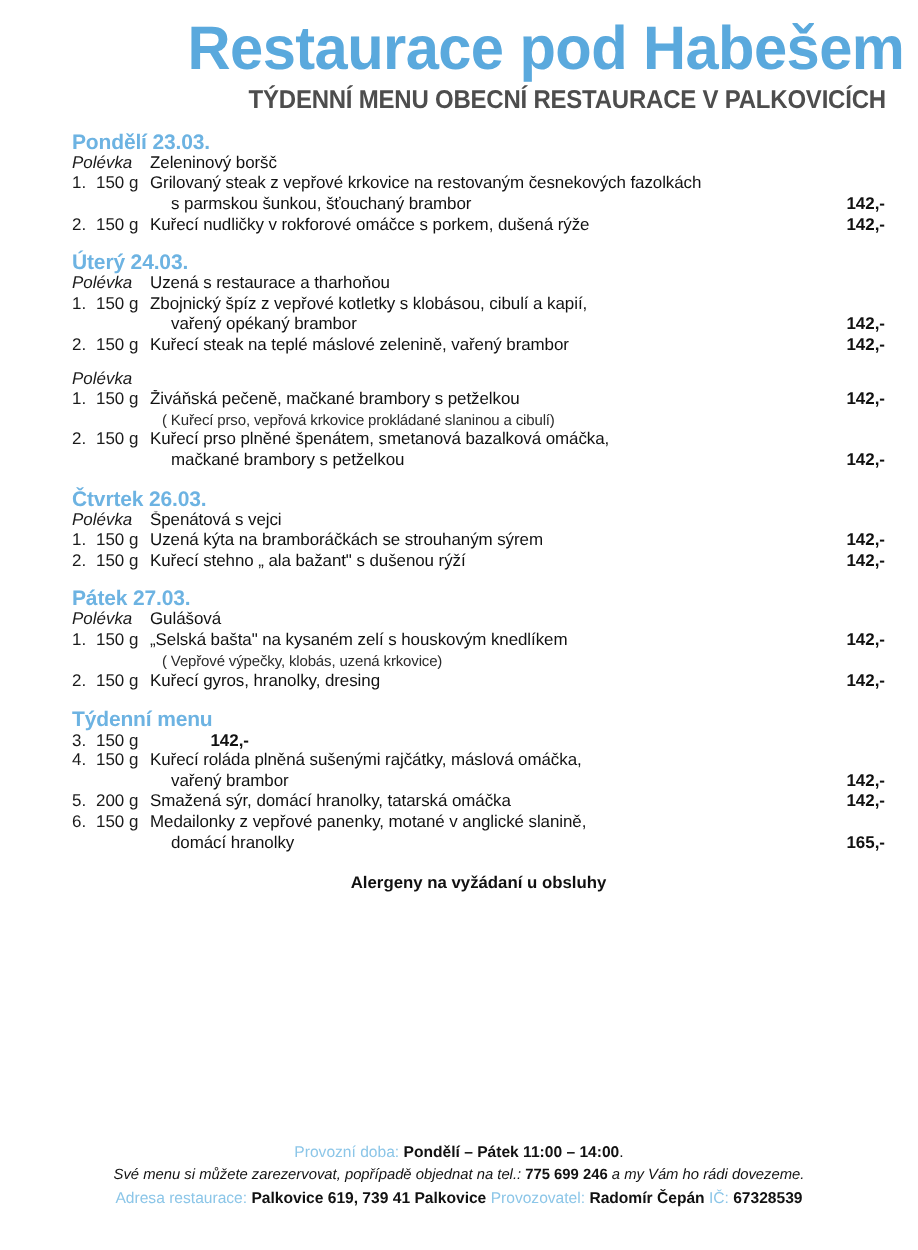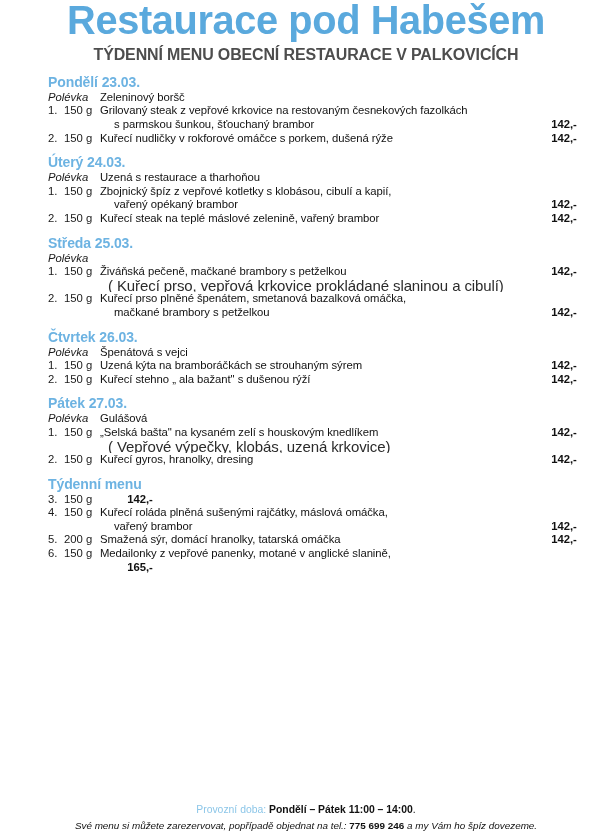--- a/index.html
+++ b/index.html
@@ -19,21 +19,22 @@
 
   .page {
     width: 612px;
     height: 833px;
     box-sizing: border-box;
     position: relative;
   }
 
   
   .header {
-    text-align: center;
+    text-align: right;
+    padding-top: 12px;
   }
   .brand-title {
     font-family: "Liberation Sans Narrow", "Liberation Sans", sans-serif;
     font-size: 41px;
     line-height: 1.02;
     font-weight: bold;
     color: #5aa9dd;
     letter-spacing: -0.4px;
     transform: scaleX(0.97);
     transform-origin: center;
@@ -95,28 +96,28 @@
   }
   .c-desc {
     flex: 1 1 auto;
     font-weight: normal;
     color: #111111;
     letter-spacing: -0.05px;
     overflow: hidden;
   }
   .c-desc.thin {
     font-weight: normal;
-    font-size: 15px;
+    font-size: 10px;
     color: #2b2b2b;
     letter-spacing: -0.1px;
   }
   .c-price {
     flex: 0 0 52px;
     width: 52px;
-    text-align: center;
+    text-align: right;
     font-weight: bold;
     color: #111111;
     padding-left: 14px;
   }
   .row.cont .c-desc {
     padding-left: 14px;
   }
   .row.note .c-desc {
     padding-left: 8px;
   }
@@ -128,21 +129,21 @@
     font-weight: bold;
     color: #111111;
     margin-top: 14px;
   }
 
   
   .footer {
     position: absolute;
     left: 0;
     right: 0;
-    bottom: 0;
+    bottom: 26px;
     text-align: center;
   }
   .f-line {
     font-size: 10.4px;
     line-height: 15.5px;
     color: #111111;
     white-space: nowrap;
   }
   .f-line.italic {
     font-style: italic;
@@ -221,21 +222,20 @@
             <div class="c-price">142,-</div>
           </div>
           <div class="row">
             <div class="c-num">2.</div>
             <div class="c-weight">150 g</div>
             <div class="c-desc">Kuřecí steak na teplé máslové zelenině, vařený brambor</div>
             <div class="c-price">142,-</div>
           </div>
         </div>
         <div class="day-block">
-          <div class="day-heading">Středa 25.03.</div>
           <div class="row">
             <div class="c-label">Polévka</div>
             <div class="c-price"></div>
           </div>
           <div class="row">
             <div class="c-num">1.</div>
             <div class="c-weight">150 g</div>
             <div class="c-desc">Živáňská pečeně, mačkané brambory s petželkou</div>
             <div class="c-price">142,-</div>
           </div>
@@ -333,31 +333,41 @@
           </div>
           <div class="row">
             <div class="c-num">6.</div>
             <div class="c-weight">150 g</div>
             <div class="c-desc">Medailonky z vepřové panenky, motané v anglické slanině,</div>
             <div class="c-price"></div>
           </div>
           <div class="row cont">
             <div class="c-num"></div>
             <div class="c-weight"></div>
+            <div class="c-desc">domácí hranolky</div>
             <div class="c-price">165,-</div>
           </div>
         </div>
       </div>
+    <div class="allergens">Alergeny na vyžádaní u obsluhy</div>
   </div>
 
   <div class="footer">
     <div class="f-line">
       <span class="f-lbl">Provozní doba:</span>
       <span class="f-val">Pondělí – Pátek 11:00 – 14:00</span><span class="f-plain">.</span>
     </div>
     <div class="f-line italic">
       <span class="f-plain" style="">Své menu si můžete zarezervovat, popřípadě objednat na tel.:</span>
       <span class="f-val">775 699 246</span>
-      <span class="f-plain" style="font-style:italic">a my Vám ho špíz dovezeme.</span>
+      <span class="f-plain" style="font-style:italic">a my Vám ho rádi dovezeme.</span>
+    </div>
+    <div class="f-line">
+      <span class="f-lbl">Adresa restaurace:</span>
+      <span class="f-val">Palkovice 619, 739 41 Palkovice</span>
+      <span class="f-lbl">Provozovatel:</span>
+      <span class="f-val">Radomír Čepán</span>
+      <span class="f-lbl">IČ:</span>
+      <span class="f-val">67328539</span>
     </div>
   </div>
 
 </div>
 
 </body></html>

